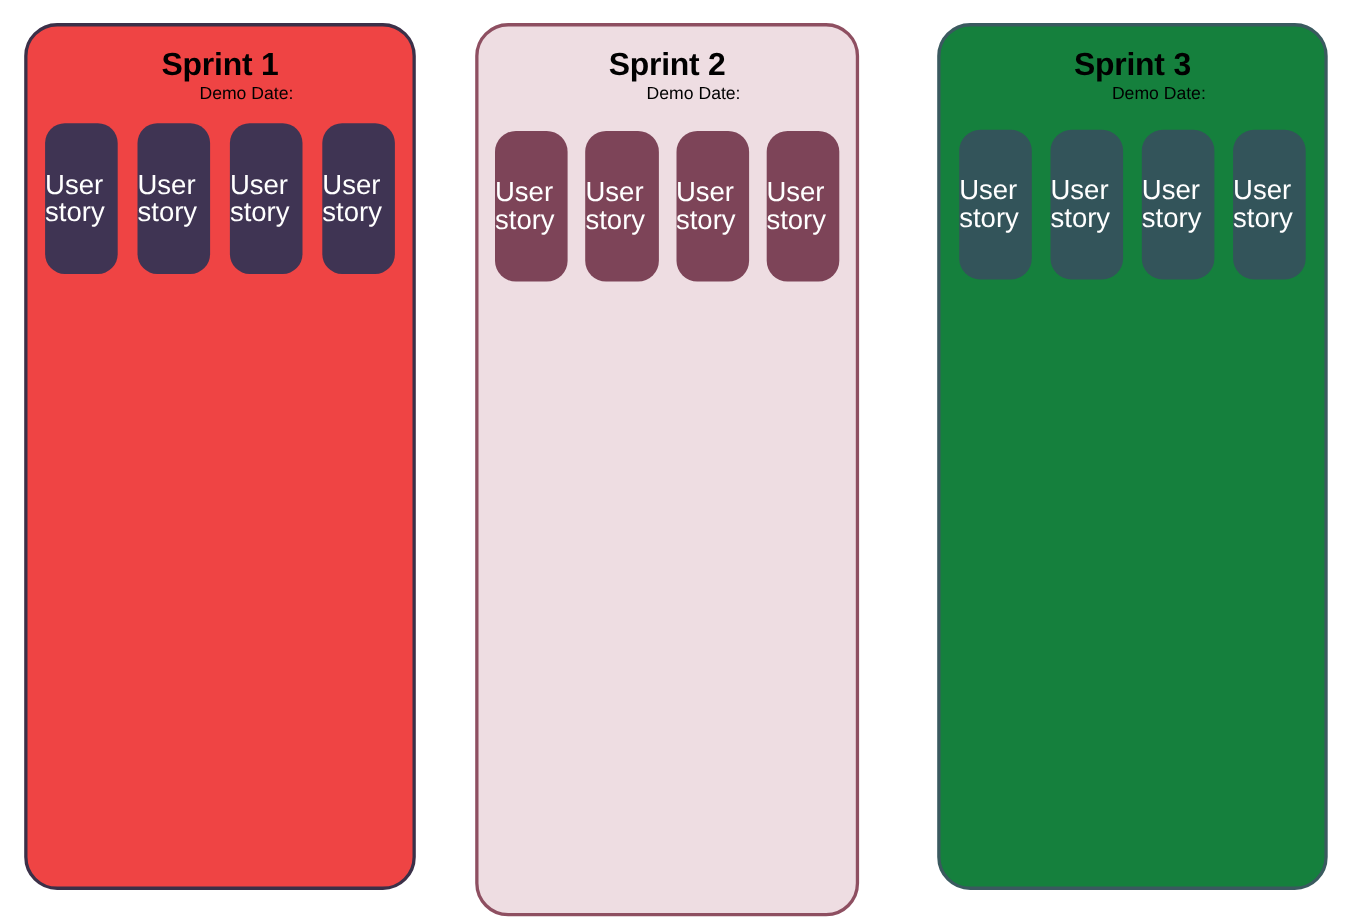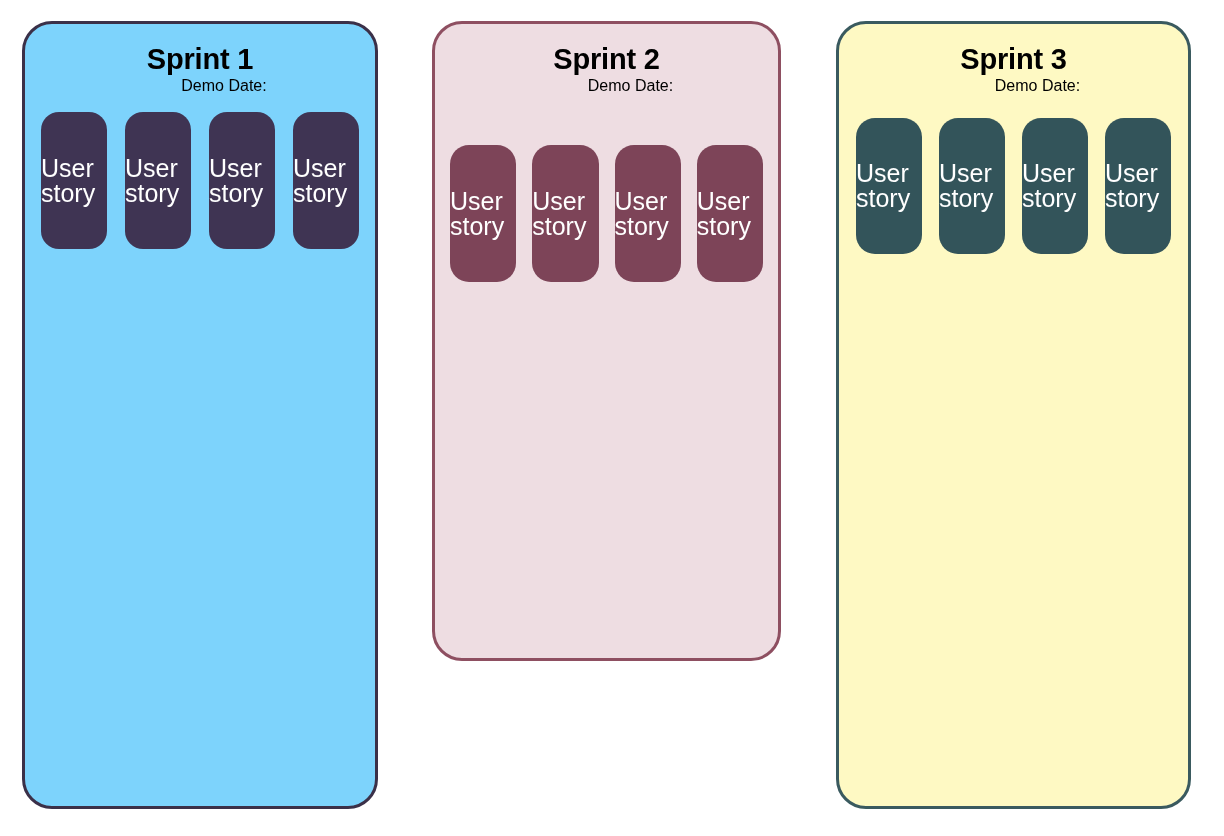--- a/index.html
+++ b/index.html
@@ -25,21 +25,21 @@
     box-sizing: border-box;
     border-radius: 30px;
     border-style: solid;
     border-width: 3px;
     display: flex;
     flex-direction: column;
     align-items: center;
   }
 
   .col-1 { left: 22px;  top: 21px; width: 356px; height: 788px; }
-  .col-2 { left: 432px; top: 21px; width: 349px; height: 640px; gap: 26px; }
+  .col-2 { left: 432px; top: 21px; width: 349px; height: 812px; }
   .col-3 { left: 836px; top: 21px; width: 355px; height: 788px; }
 
   .sprint-header {
     width: 100%;
     text-align: center;
     padding-top: 19px;
     user-select: none;
   }
 
   .sprint-title {
@@ -86,21 +86,21 @@
   }
 
   .col-2 .story-card { height: 137px; border-radius: 19px; }
   .col-3 .story-card { height: 136px; border-radius: 19px; }
 </style>
 </head>
 <body style="background: rgb(255, 255, 255);">
 
 <div id="board">
 
-  <div class="sprint-column col-1" style="background: #7dd3fc; border-color: rgb(59, 48, 72);">
+  <div class="sprint-column col-1" style="background: #ef4444; border-color: rgb(59, 48, 72);">
     <div class="sprint-header">
       <div class="sprint-title">Sprint 1</div>
       <div class="sprint-demo-date">Demo Date:</div>
     </div>
     <div class="story-list">
       <div class="story-card" style="background: rgb(63, 52, 83); color: rgb(255, 255, 255);">
         <span>User story</span>
       </div>
       <div class="story-card" style="background: rgb(63, 52, 83); color: rgb(255, 255, 255);">
         <span>User story</span>
@@ -128,21 +128,21 @@
       </div>
       <div class="story-card" style="background: rgb(125, 68, 88); color: rgb(255, 255, 255);">
         <span>User story</span>
       </div>
       <div class="story-card" style="background: rgb(125, 68, 88); color: rgb(255, 255, 255);">
         <span>User story</span>
       </div>
     </div>
   </div>
 
-  <div class="sprint-column col-3" style="background: #fef9c3; border-color: rgb(58, 90, 95);">
+  <div class="sprint-column col-3" style="background: #15803d; border-color: rgb(58, 90, 95); margin-left: 16px;">
     <div class="sprint-header">
       <div class="sprint-title">Sprint 3</div>
       <div class="sprint-demo-date">Demo Date:</div>
     </div>
     <div class="story-list">
       <div class="story-card" style="background: rgb(51, 84, 90); color: rgb(255, 255, 255);">
         <span>User story</span>
       </div>
       <div class="story-card" style="background: rgb(51, 84, 90); color: rgb(255, 255, 255);">
         <span>User story</span>

